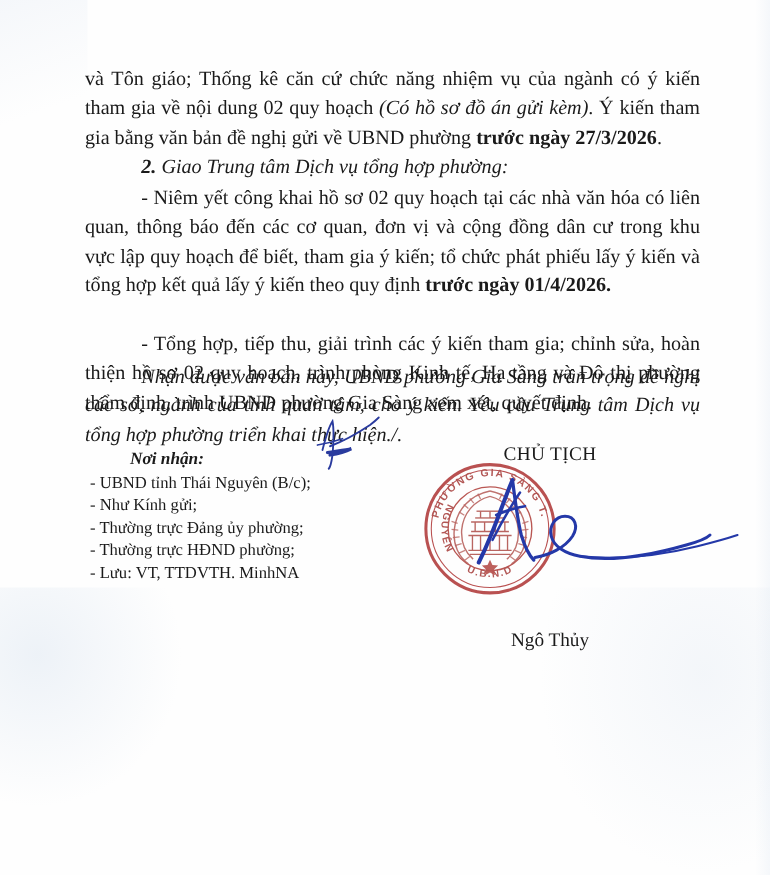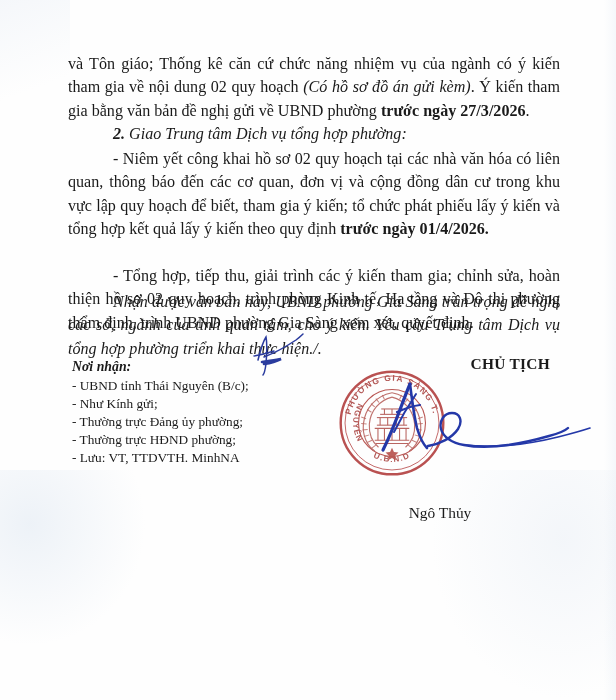--- a/index.html
+++ b/index.html
@@ -81,39 +81,40 @@
     top: 358px;
     width: 230px;
     font-size: 13.3px;
     line-height: 18.1px;
   }
   .recipients-title {
     font-weight: bold;
     font-style: italic;
     font-size: 13.8px;
     margin-bottom: 1px;
+    margin-left: 32px;
   }
   .recipient-item {
     white-space: nowrap;
   }
 
   
   .sign-block {
     position: absolute;
     left: 330px;
     top: 352px;
     width: 230px;
     height: 135px;
   }
   .sign-title {
     position: absolute;
     left: 0; top: 3px;
     width: 220px;
-    text-align: right;
-    font-weight: bold;
+    text-align: center;
+    font-weight: normal;
     font-size: 15.4px;
     letter-spacing: 0.3px;
     z-index: 5;
   }
   .sign-name {
     position: absolute;
     left: 0; top: 112px;
     width: 220px;
     text-align: center;
     font-weight: normal;

